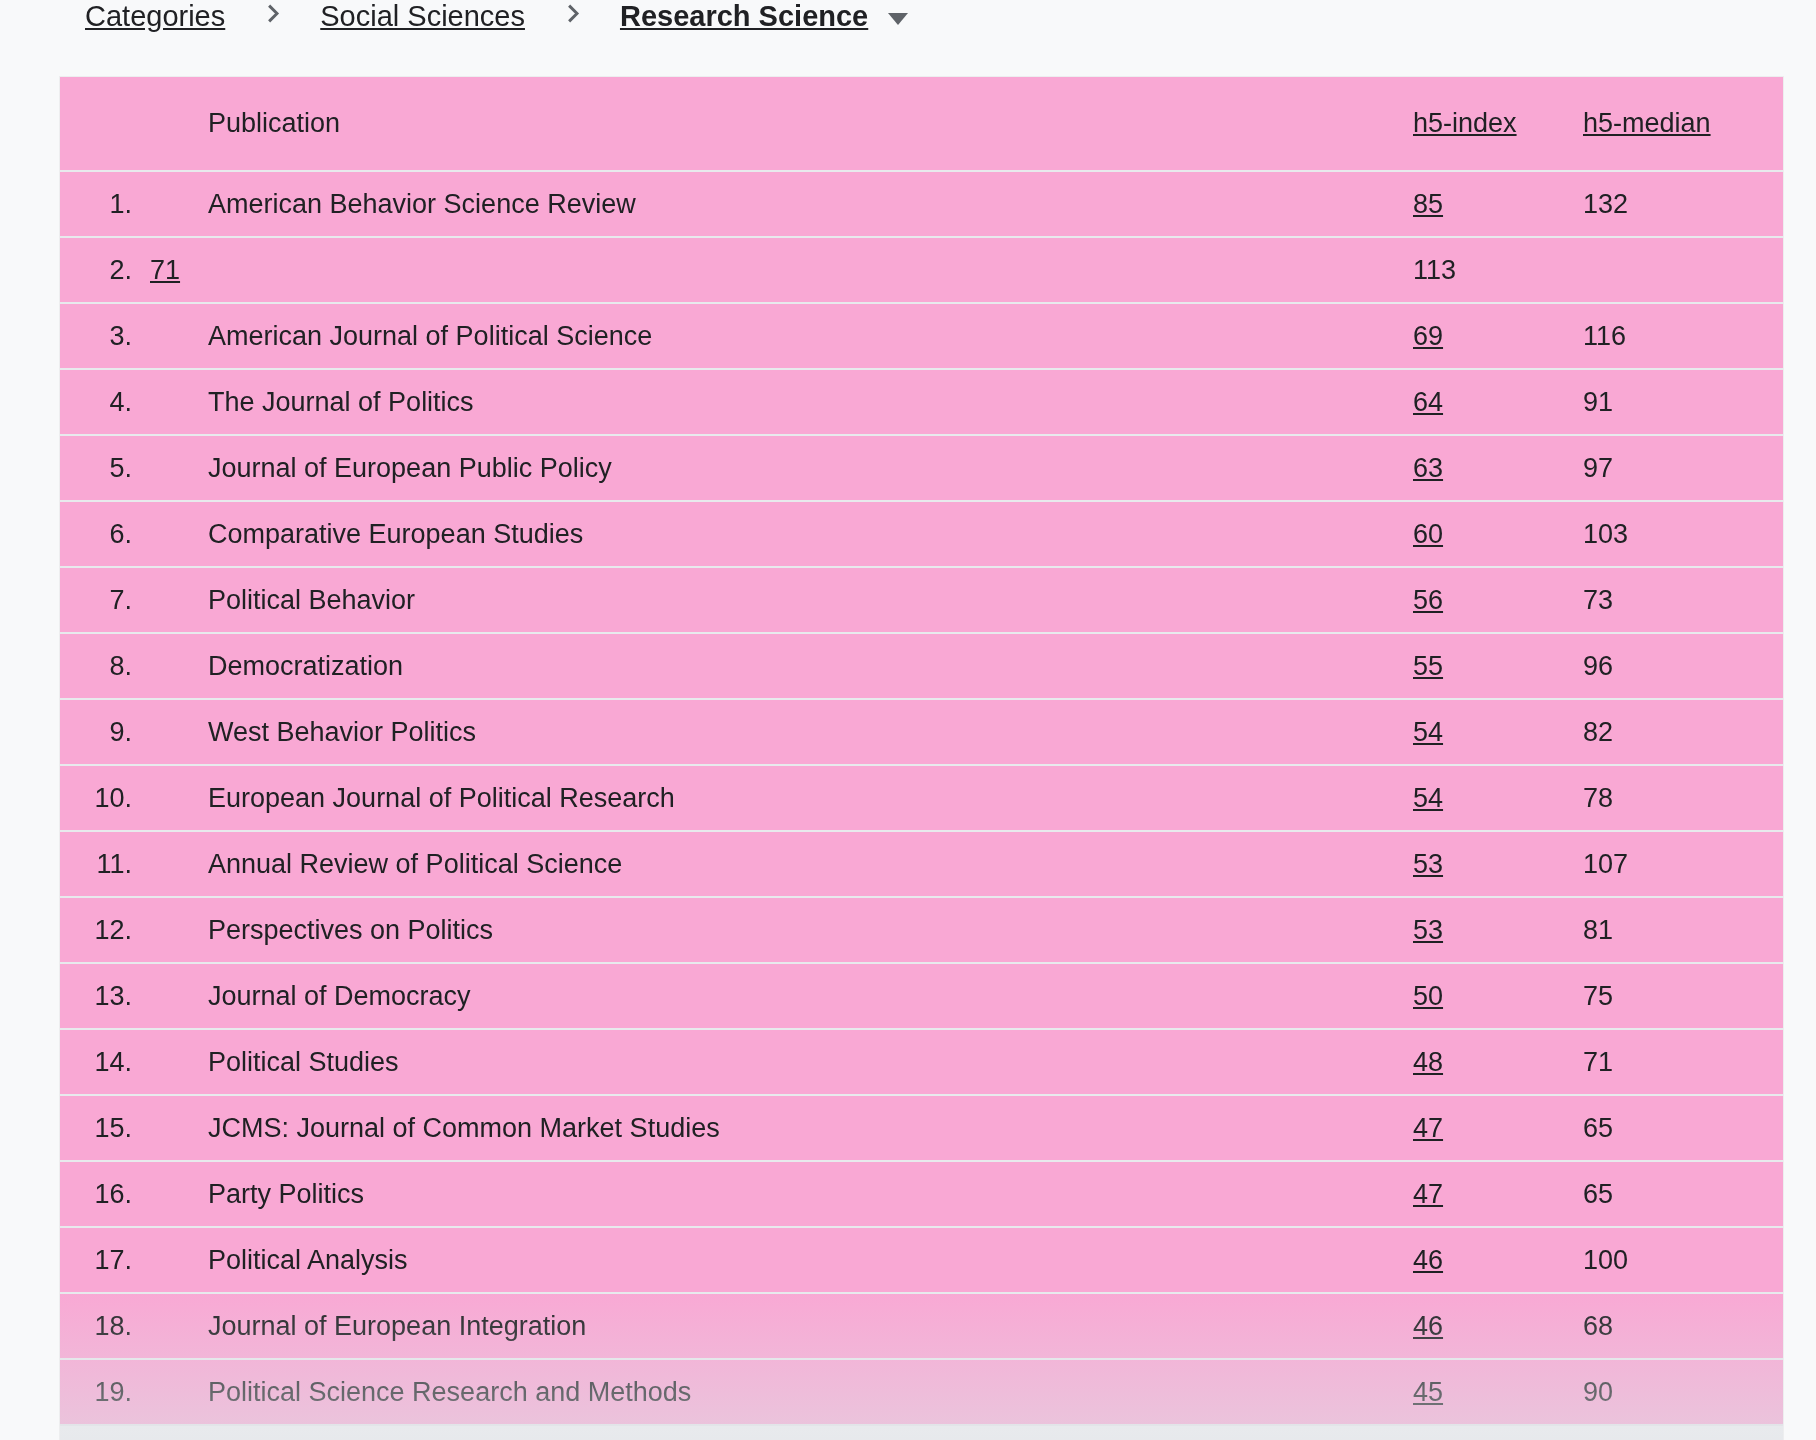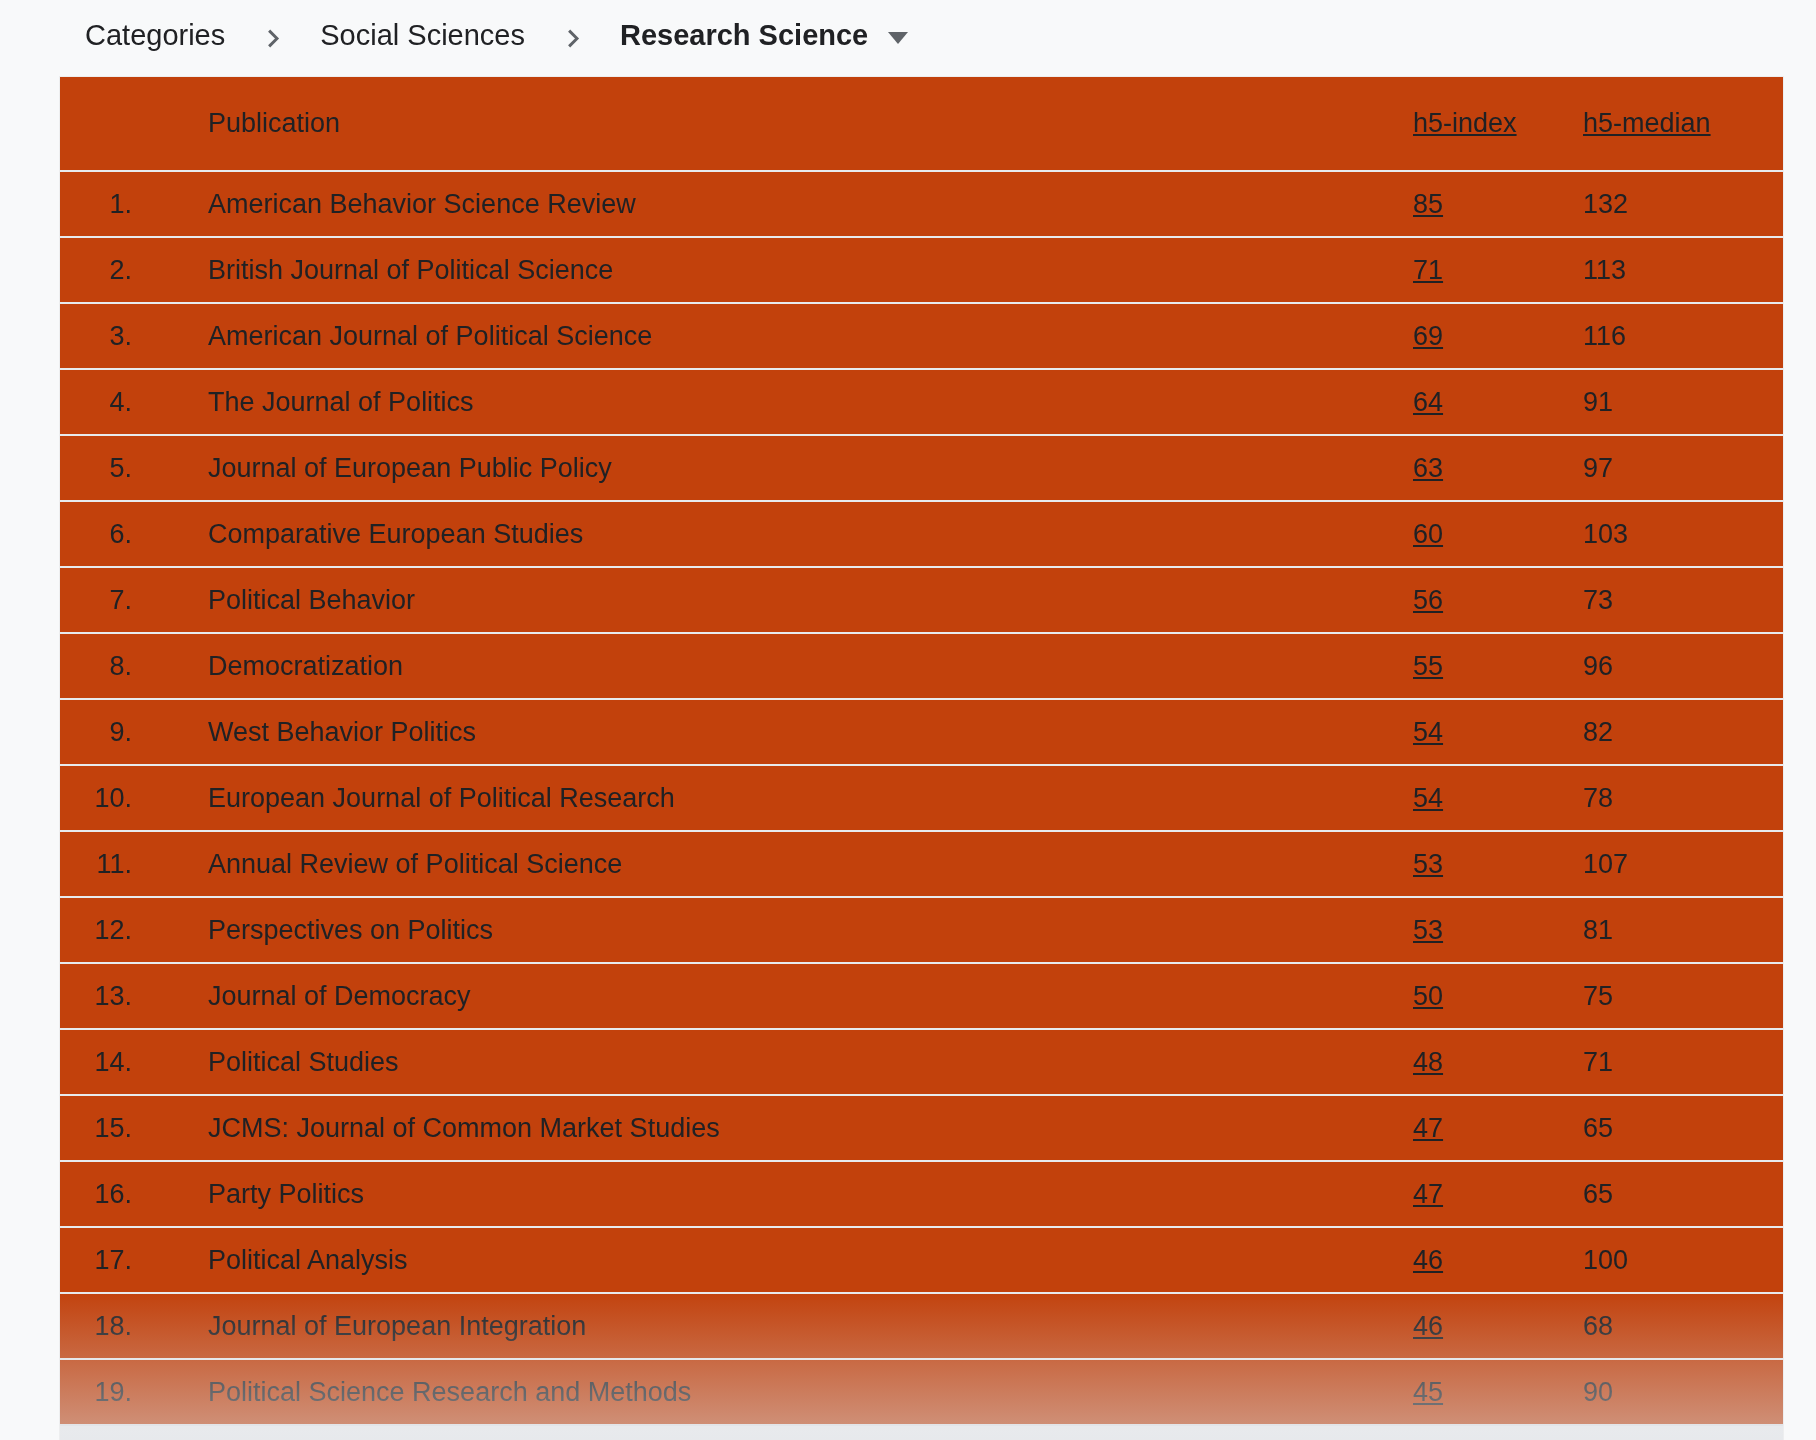--- a/index.html
+++ b/index.html
@@ -7,24 +7,25 @@
     width: 1816px; height: 1440px;
     overflow: hidden;
     background: #f8f9fa;
     font-family: "Liberation Sans", sans-serif;
     color: #202124;
   }
   
   .breadcrumb {
     height: 52px;
     display: flex;
-    align-items: flex-end;
+    align-items: flex-start;
     padding-left: 85px;
     gap: 34px;
     font-size: 29px;
+    text-decoration: underline;
   }
   .crumb-link {
     color: #202124;
     text-decoration: none;
     cursor: pointer;
   }
   .chev { display: flex; align-items: center; }
   .crumb-current {
     display: flex;
     align-items: center;
@@ -43,21 +44,21 @@
     border-right: 10px solid transparent;
     border-top: 12px solid #5f6368;
     margin-top: 4px;
   }
   
   .card {
     position: relative;
     margin: 25px 0 0 60px;
     width: 1723px;
     height: 1363px;
-    background: #c2410c;
+    background: #f9a8d4;
     box-shadow: 0 0 0 1px rgba(0,0,0,0.045);
     overflow: hidden;
   }
   .thead, .row {
     display: grid;
     grid-template-columns: 90px 1fr 170px 200px;
     align-items: center;
     border-bottom: 2px solid #e8eaed;
     font-size: 27px;
   }
@@ -131,21 +132,20 @@
     <div class="c-rank">1.</div>
     <div class="c-pub">American Behavior Science Review</div>
     <div class="c-idx">
       <a class="vlink" href="#">85</a>
     </div>
     <div class="c-med">132</div>
   </div>
 
   <div class="row">
     <div class="c-rank">2.</div>
-    <div class="c-pub">British Journal of Political Science</div>
     <div class="c-idx">
       <a class="vlink" href="#">71</a>
     </div>
     <div class="c-med">113</div>
   </div>
 
   <div class="row">
     <div class="c-rank">3.</div>
     <div class="c-pub">American Journal of Political Science</div>
     <div class="c-idx">

